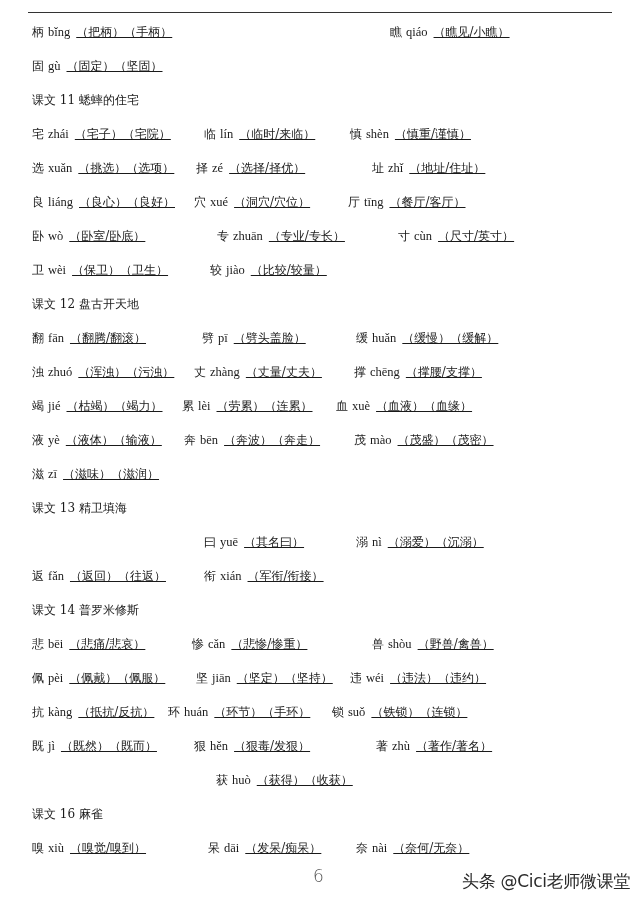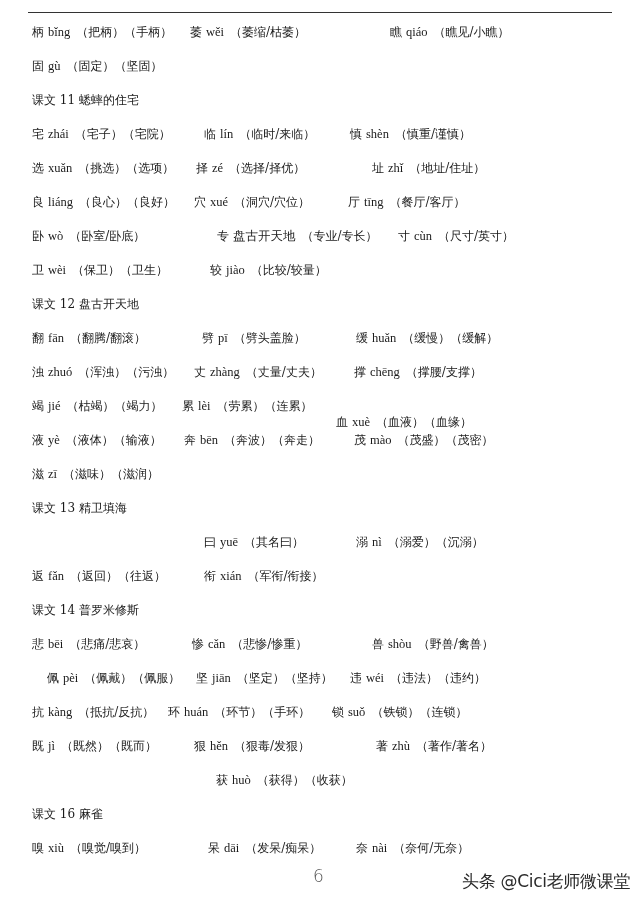--- a/index.html
+++ b/index.html
@@ -35,21 +35,21 @@
       position: absolute;
       top: 0;
       white-space: nowrap;
     }
     .char { letter-spacing: 0; }
     .pinyin {
       font-family: "Liberation Serif", "DejaVu Serif", serif;
       font-size: 12.5px;
       margin-left: 4px;
     }
-    .words { margin-left: 6px; }
+    .words { margin-left: 6px; text-decoration: underline; }
     .heading {
       position: absolute;
       left: 32px;
       font-size: 12px;
       line-height: 20px;
       white-space: nowrap;
     }
     .page-number {
       position: absolute;
       left: 313px;
@@ -70,21 +70,20 @@
     }
   </style>
 </head>
 <body>
 
 <div class="top-rule"></div>
 
 <div id="content">
     <div class="line" style="top: 22px; width: 580px;">
       <span class="seg" style="left: 0px;"><span class="char">柄</span><span class="pinyin">bǐng</span><span class="words">（把柄）（手柄）</span></span>
-      <span class="seg" style="left: 158px;"><span class="char">萎</span><span class="pinyin">wěi</span><span class="words">（萎缩/枯萎）</span></span>
       <span class="seg" style="left: 358px;"><span class="char">瞧</span><span class="pinyin">qiáo</span><span class="words">（瞧见/小瞧）</span></span>
     </div>
     <div class="line" style="top: 56px; width: 580px;">
       <span class="seg" style="left: 0px;"><span class="char">固</span><span class="pinyin">gù</span><span class="words">（固定）（坚固）</span></span>
     </div>
     <div class="heading" style="top: 90px;">课文 11 蟋蟀的住宅</div>
     <div class="line" style="top: 124px; width: 580px;">
       <span class="seg" style="left: 0px;"><span class="char">宅</span><span class="pinyin">zhái</span><span class="words">（宅子）（宅院）</span></span>
       <span class="seg" style="left: 172px;"><span class="char">临</span><span class="pinyin">lín</span><span class="words">（临时/来临）</span></span>
       <span class="seg" style="left: 318px;"><span class="char">慎</span><span class="pinyin">shèn</span><span class="words">（慎重/谨慎）</span></span>
@@ -94,42 +93,42 @@
       <span class="seg" style="left: 164px;"><span class="char">择</span><span class="pinyin">zé</span><span class="words">（选择/择优）</span></span>
       <span class="seg" style="left: 340px;"><span class="char">址</span><span class="pinyin">zhǐ</span><span class="words">（地址/住址）</span></span>
     </div>
     <div class="line" style="top: 192px; width: 580px;">
       <span class="seg" style="left: 0px;"><span class="char">良</span><span class="pinyin">liáng</span><span class="words">（良心）（良好）</span></span>
       <span class="seg" style="left: 162px;"><span class="char">穴</span><span class="pinyin">xué</span><span class="words">（洞穴/穴位）</span></span>
       <span class="seg" style="left: 316px;"><span class="char">厅</span><span class="pinyin">tīng</span><span class="words">（餐厅/客厅）</span></span>
     </div>
     <div class="line" style="top: 226px; width: 580px;">
       <span class="seg" style="left: 0px;"><span class="char">卧</span><span class="pinyin">wò</span><span class="words">（卧室/卧底）</span></span>
-      <span class="seg" style="left: 185px;"><span class="char">专</span><span class="pinyin">盘古开天地</span><span class="words">（专业/专长）</span></span>
+      <span class="seg" style="left: 185px;"><span class="char">专</span><span class="pinyin">zhuān</span><span class="words">（专业/专长）</span></span>
       <span class="seg" style="left: 366px;"><span class="char">寸</span><span class="pinyin">cùn</span><span class="words">（尺寸/英寸）</span></span>
     </div>
     <div class="line" style="top: 260px; width: 580px;">
       <span class="seg" style="left: 0px;"><span class="char">卫</span><span class="pinyin">wèi</span><span class="words">（保卫）（卫生）</span></span>
       <span class="seg" style="left: 178px;"><span class="char">较</span><span class="pinyin">jiào</span><span class="words">（比较/较量）</span></span>
     </div>
     <div class="heading" style="top: 294px;">课文 12 盘古开天地</div>
     <div class="line" style="top: 328px; width: 580px;">
       <span class="seg" style="left: 0px;"><span class="char">翻</span><span class="pinyin">fān</span><span class="words">（翻腾/翻滚）</span></span>
       <span class="seg" style="left: 170px;"><span class="char">劈</span><span class="pinyin">pī</span><span class="words">（劈头盖脸）</span></span>
       <span class="seg" style="left: 324px; text-align: center;"><span class="char">缓</span><span class="pinyin">huǎn</span><span class="words">（缓慢）（缓解）</span></span>
     </div>
     <div class="line" style="top: 362px; width: 580px;">
       <span class="seg" style="left: 0px;"><span class="char">浊</span><span class="pinyin">zhuó</span><span class="words">（浑浊）（污浊）</span></span>
       <span class="seg" style="left: 162px;"><span class="char">丈</span><span class="pinyin">zhàng</span><span class="words">（丈量/丈夫）</span></span>
       <span class="seg" style="left: 322px;"><span class="char">撑</span><span class="pinyin">chēng</span><span class="words">（撑腰/支撑）</span></span>
     </div>
     <div class="line" style="top: 396px; width: 580px;">
       <span class="seg" style="left: 0px;"><span class="char">竭</span><span class="pinyin">jié</span><span class="words">（枯竭）（竭力）</span></span>
       <span class="seg" style="left: 150px;"><span class="char">累</span><span class="pinyin">lèi</span><span class="words">（劳累）（连累）</span></span>
-      <span class="seg" style="left: 304px; margin-top: 16px;"><span class="char">血</span><span class="pinyin">xuè</span><span class="words">（血液）（血缘）</span></span>
+      <span class="seg" style="left: 304px;"><span class="char">血</span><span class="pinyin">xuè</span><span class="words">（血液）（血缘）</span></span>
     </div>
     <div class="line" style="top: 430px; width: 580px;">
       <span class="seg" style="left: 0px;"><span class="char">液</span><span class="pinyin">yè</span><span class="words">（液体）（输液）</span></span>
       <span class="seg" style="left: 152px;"><span class="char">奔</span><span class="pinyin">bēn</span><span class="words">（奔波）（奔走）</span></span>
       <span class="seg" style="left: 322px;"><span class="char">茂</span><span class="pinyin">mào</span><span class="words">（茂盛）（茂密）</span></span>
     </div>
     <div class="line" style="top: 464px; width: 580px;">
       <span class="seg" style="left: 0px;"><span class="char">滋</span><span class="pinyin">zī</span><span class="words">（滋味）（滋润）</span></span>
     </div>
     <div class="heading" style="top: 498px;">课文 13 精卫填海</div>
@@ -141,21 +140,21 @@
       <span class="seg" style="left: 0px;"><span class="char">返</span><span class="pinyin">fǎn</span><span class="words">（返回）（往返）</span></span>
       <span class="seg" style="left: 172px;"><span class="char">衔</span><span class="pinyin">xián</span><span class="words">（军衔/衔接）</span></span>
     </div>
     <div class="heading" style="top: 600px;">课文 14 普罗米修斯</div>
     <div class="line" style="top: 634px; width: 580px;">
       <span class="seg" style="left: 0px;"><span class="char">悲</span><span class="pinyin">bēi</span><span class="words">（悲痛/悲哀）</span></span>
       <span class="seg" style="left: 160px;"><span class="char">惨</span><span class="pinyin">cǎn</span><span class="words">（悲惨/惨重）</span></span>
       <span class="seg" style="left: 340px;"><span class="char">兽</span><span class="pinyin">shòu</span><span class="words">（野兽/禽兽）</span></span>
     </div>
     <div class="line" style="top: 668px; width: 580px;">
-      <span class="seg" style="left: 15px;"><span class="char">佩</span><span class="pinyin">pèi</span><span class="words">（佩戴）（佩服）</span></span>
+      <span class="seg" style="left: 0px;"><span class="char">佩</span><span class="pinyin">pèi</span><span class="words">（佩戴）（佩服）</span></span>
       <span class="seg" style="left: 164px;"><span class="char">坚</span><span class="pinyin">jiān</span><span class="words">（坚定）（坚持）</span></span>
       <span class="seg" style="left: 318px;"><span class="char">违</span><span class="pinyin">wéi</span><span class="words">（违法）（违约）</span></span>
     </div>
     <div class="line" style="top: 702px; width: 580px;">
       <span class="seg" style="left: 0px;"><span class="char">抗</span><span class="pinyin">kàng</span><span class="words">（抵抗/反抗）</span></span>
       <span class="seg" style="left: 136px;"><span class="char">环</span><span class="pinyin">huán</span><span class="words">（环节）（手环）</span></span>
       <span class="seg" style="left: 300px;"><span class="char">锁</span><span class="pinyin">suǒ</span><span class="words">（铁锁）（连锁）</span></span>
     </div>
     <div class="line" style="top: 736px; width: 580px;">
       <span class="seg" style="left: 0px;"><span class="char">既</span><span class="pinyin">jì</span><span class="words">（既然）（既而）</span></span>

